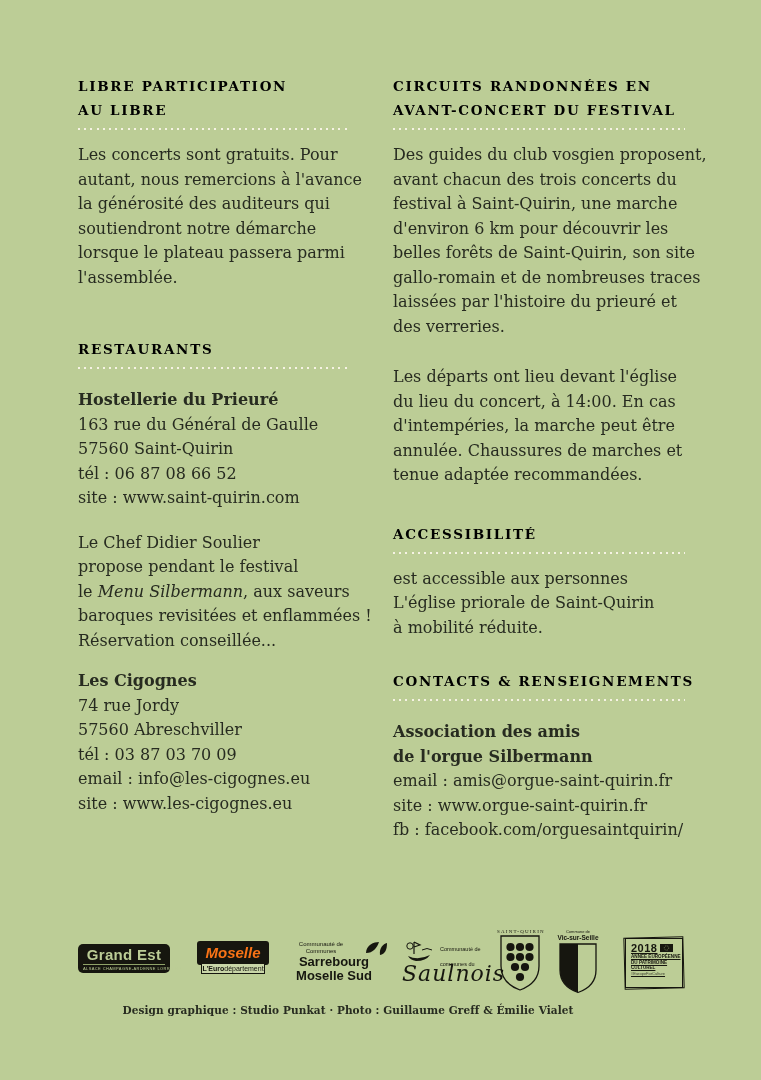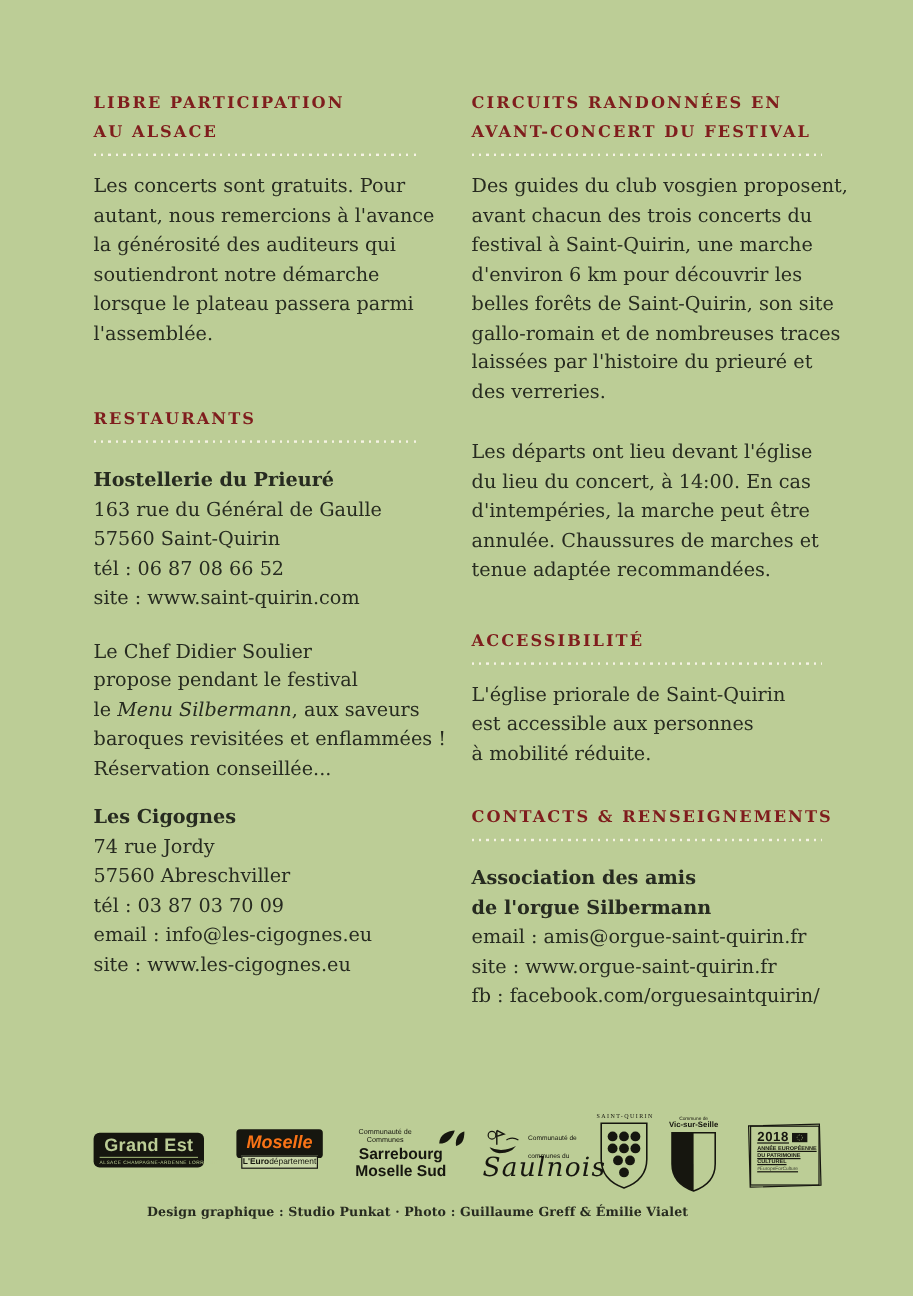--- a/index.html
+++ b/index.html
@@ -7,21 +7,21 @@
     width:761px; height:1080px; position:relative; overflow:hidden;
     background:#bccd96;
     font-family:"DejaVu Serif", serif;
     color:#272b20;
   }
   .col { position:absolute; top:74px; }
   .col-left  { left:78px;  width:272px; }
   .col-right { left:393px; width:292px; }
 
   .heading {
-    color:#7f1d1d; font-weight:bold; font-size:13.5px;
+    color:#000000; font-weight:bold; font-size:13.5px;
     letter-spacing:1.7px; line-height:24px; white-space:nowrap;
   }
   .dotted {
     height:2px; margin-top:6px;
     background-image:repeating-linear-gradient(to right,#f6f3e4 0 2px,transparent 2px 6.2px);
   }
   .body-line { font-size:16px; line-height:24.5px; white-space:nowrap; }
   .para { margin-top:13px; }
   .para-gap { margin-top:26px; }
   .bold-line { font-weight:bold; }
@@ -92,21 +92,21 @@
   }
 </style>
 </head>
 <body>
 
 <div class="col col-left">
 
   <section>
     <div class="heading">
       <div>LIBRE PARTICIPATION</div>
-      <div>AU ALSACE</div>
+      <div>AU LIBRE</div>
     </div>
     <div class="dotted"></div>
     <div class="para">
         <div class="body-line">Les concerts sont gratuits. Pour</div>
         <div class="body-line">autant, nous remercions à l'avance</div>
         <div class="body-line">la générosité des auditeurs qui</div>
         <div class="body-line">soutiendront notre démarche</div>
         <div class="body-line">lorsque le plateau passera parmi</div>
         <div class="body-line">l'assemblée.</div>
       </div>
@@ -171,22 +171,22 @@
         <div class="body-line">d'intempéries, la marche peut être</div>
         <div class="body-line">annulée. Chaussures de marches et</div>
         <div class="body-line">tenue adaptée recommandées.</div>
       </div>
   </section>
 
   <section class="sec-accessibilite">
     <div class="heading">ACCESSIBILITÉ</div>
     <div class="dotted"></div>
     <div class="para">
+        <div class="body-line">est accessible aux personnes</div>
         <div class="body-line">L'église priorale de Saint-Quirin</div>
-        <div class="body-line">est accessible aux personnes</div>
         <div class="body-line">à mobilité réduite.</div>
       </div>
   </section>
 
   <section class="sec-contacts">
     <div class="heading">CONTACTS &amp; RENSEIGNEMENTS</div>
     <div class="dotted"></div>
     <div class="block-gap">
       <div class="body-line bold-line">Association des amis</div>
       <div class="body-line bold-line">de l'orgue Silbermann</div>

